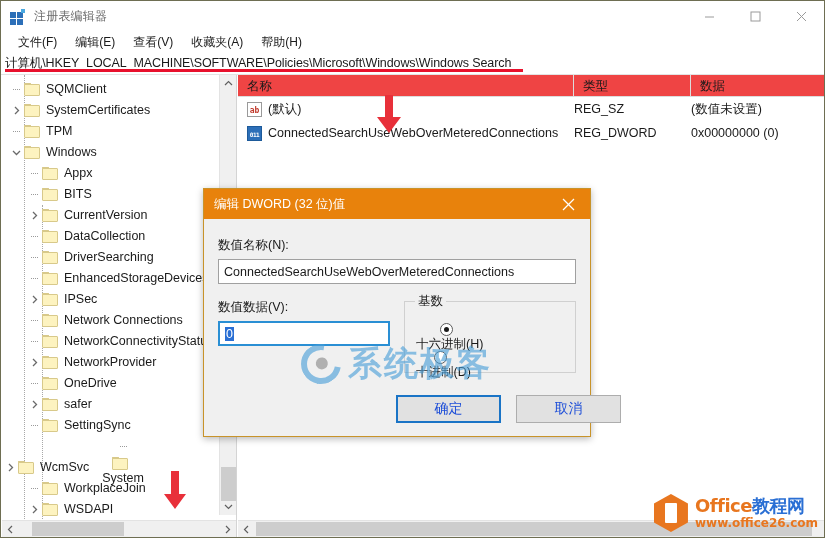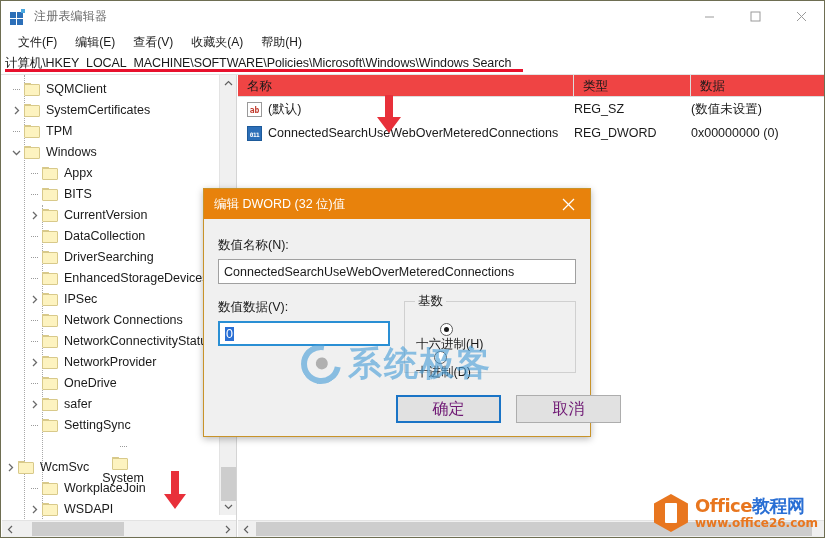--- a/index.html
+++ b/index.html
@@ -334,21 +334,21 @@
     position: absolute; left: 3px; top: 3px;
     width: 5px; height: 5px;
     border-radius: 50%;
     background: #1a1a1a;
   }
   .dlg-btn {
     position: absolute;
     width: 105px; height: 28px;
     background: #e1e1e1;
     border: 1px solid #adadad;
-    font-size: 16px; color: #701a75;
+    font-size: 14px; color: #1d4ed8;
     display: flex; align-items: center; justify-content: center;
   }
   .dlg-btn.primary {
     border: 2px solid #1a74c6;
     background: #e1e1e1;
   }
 
   
   .wm-center {
     position: absolute;

